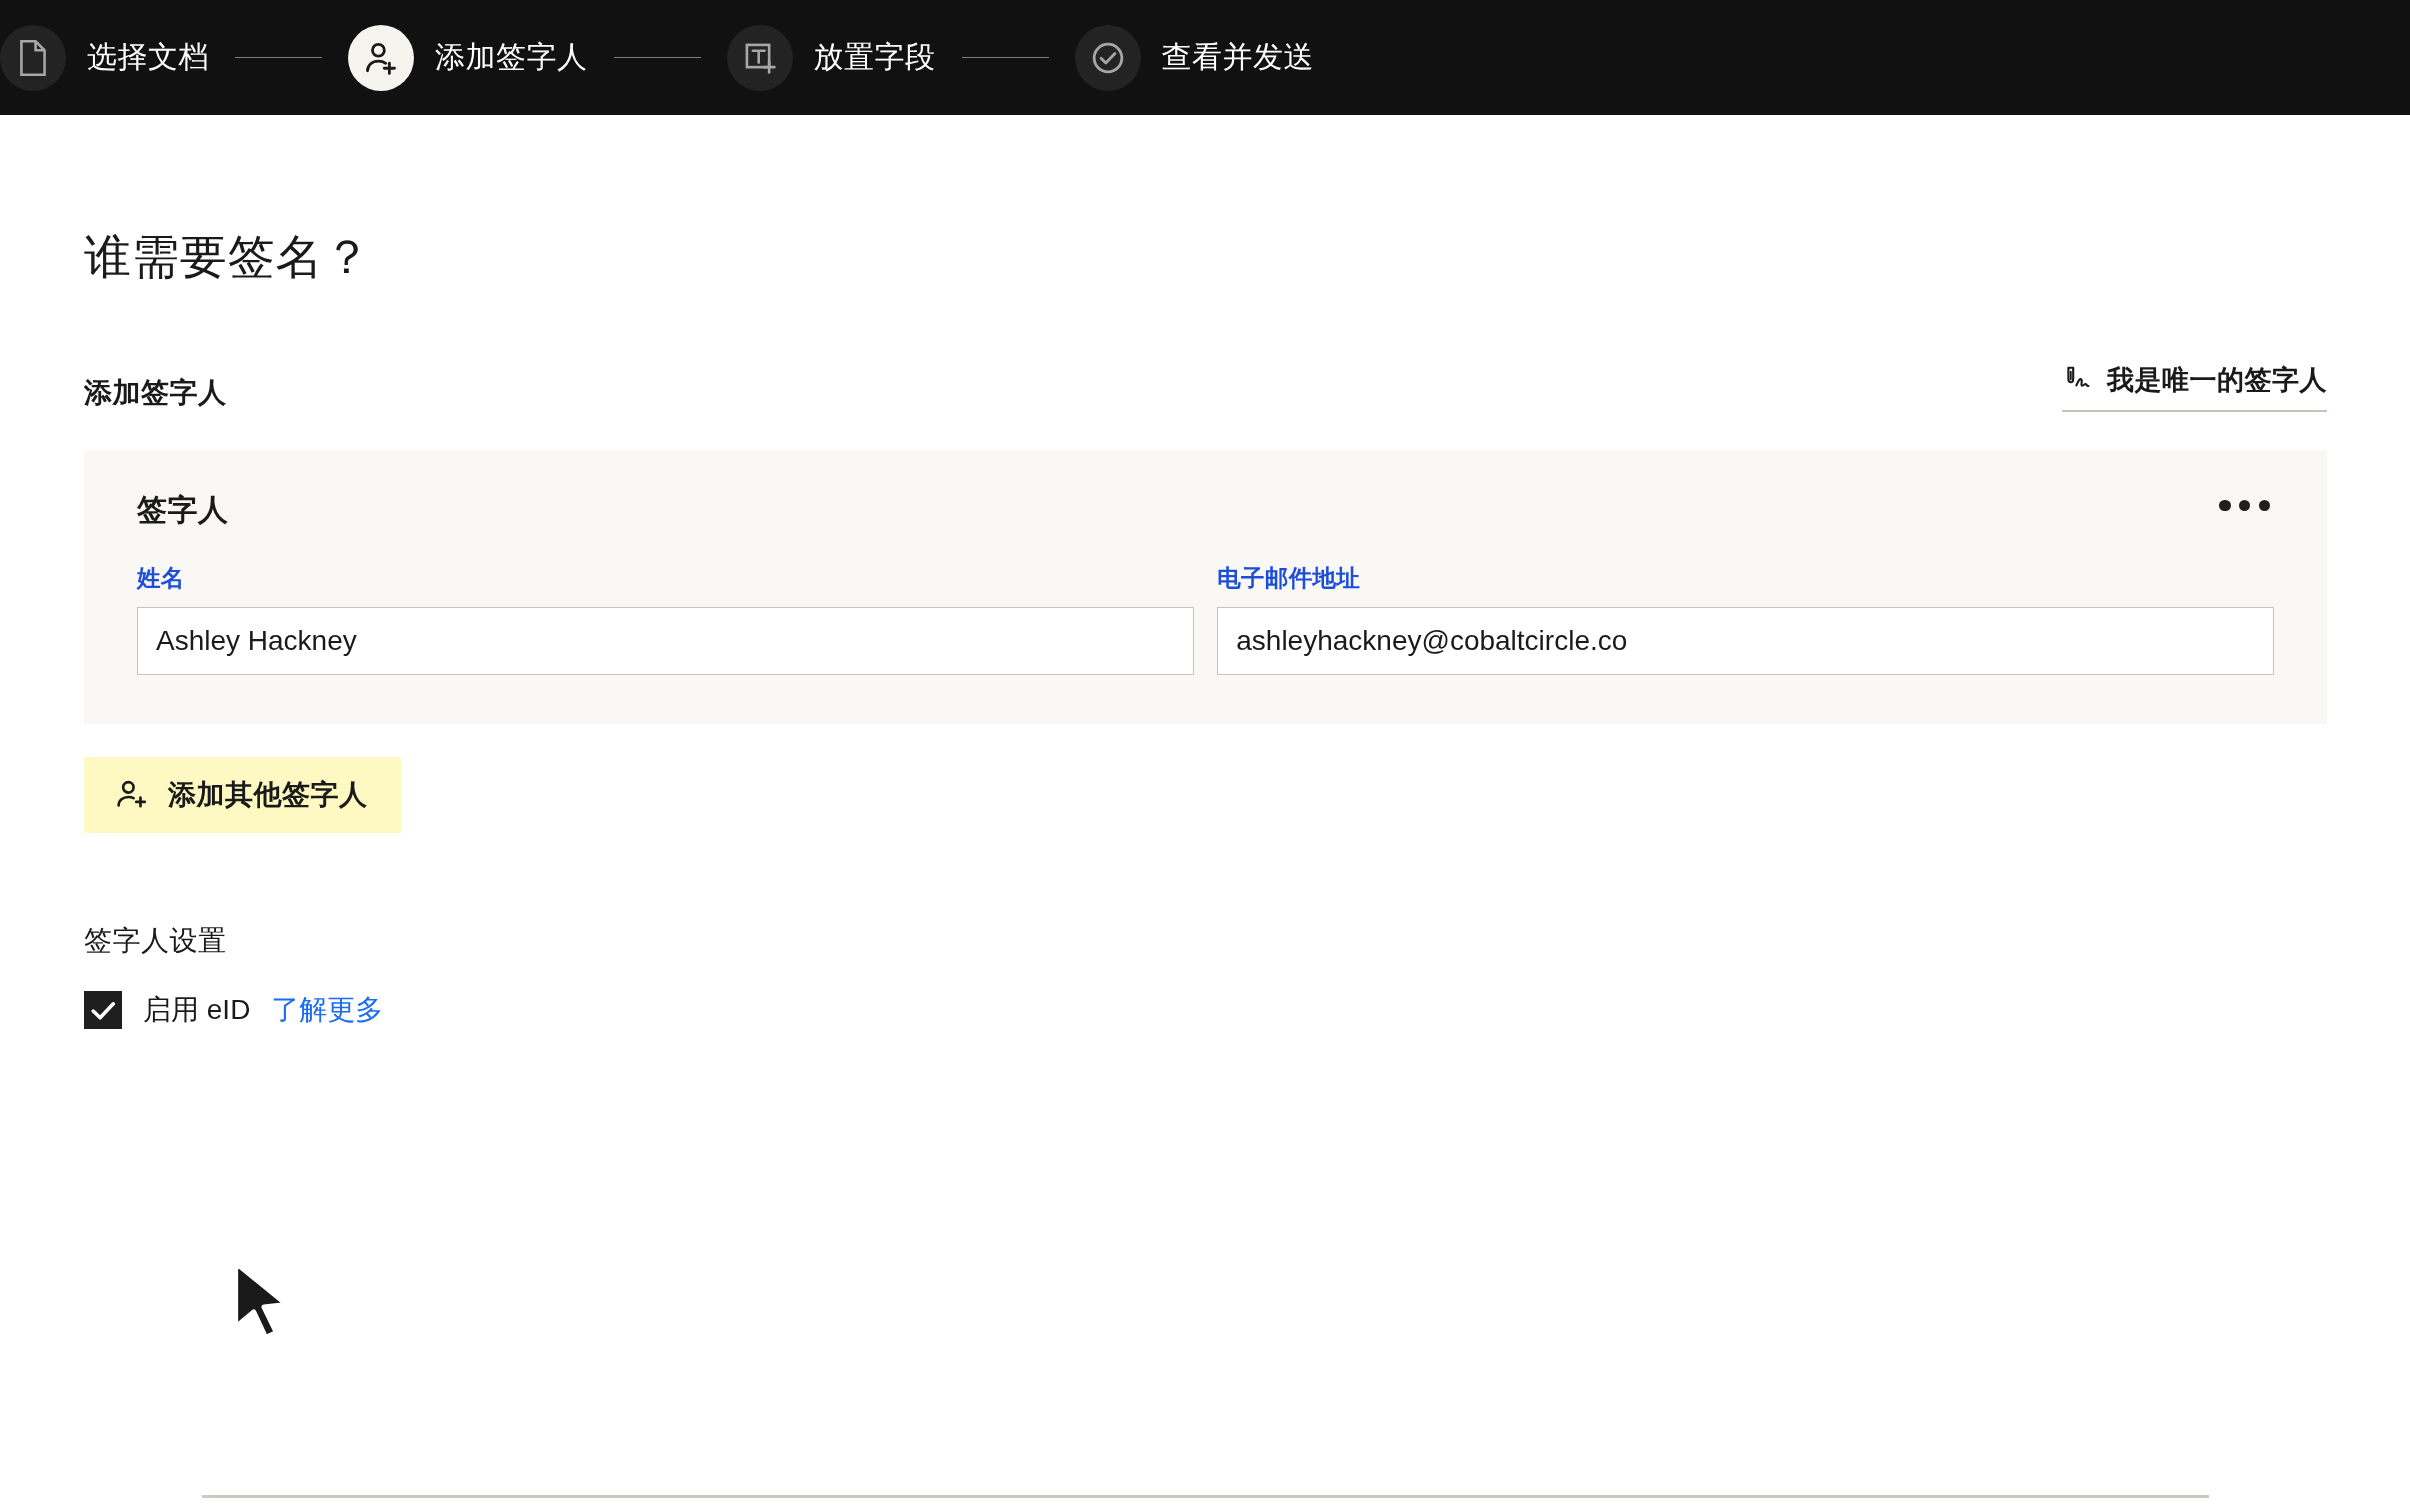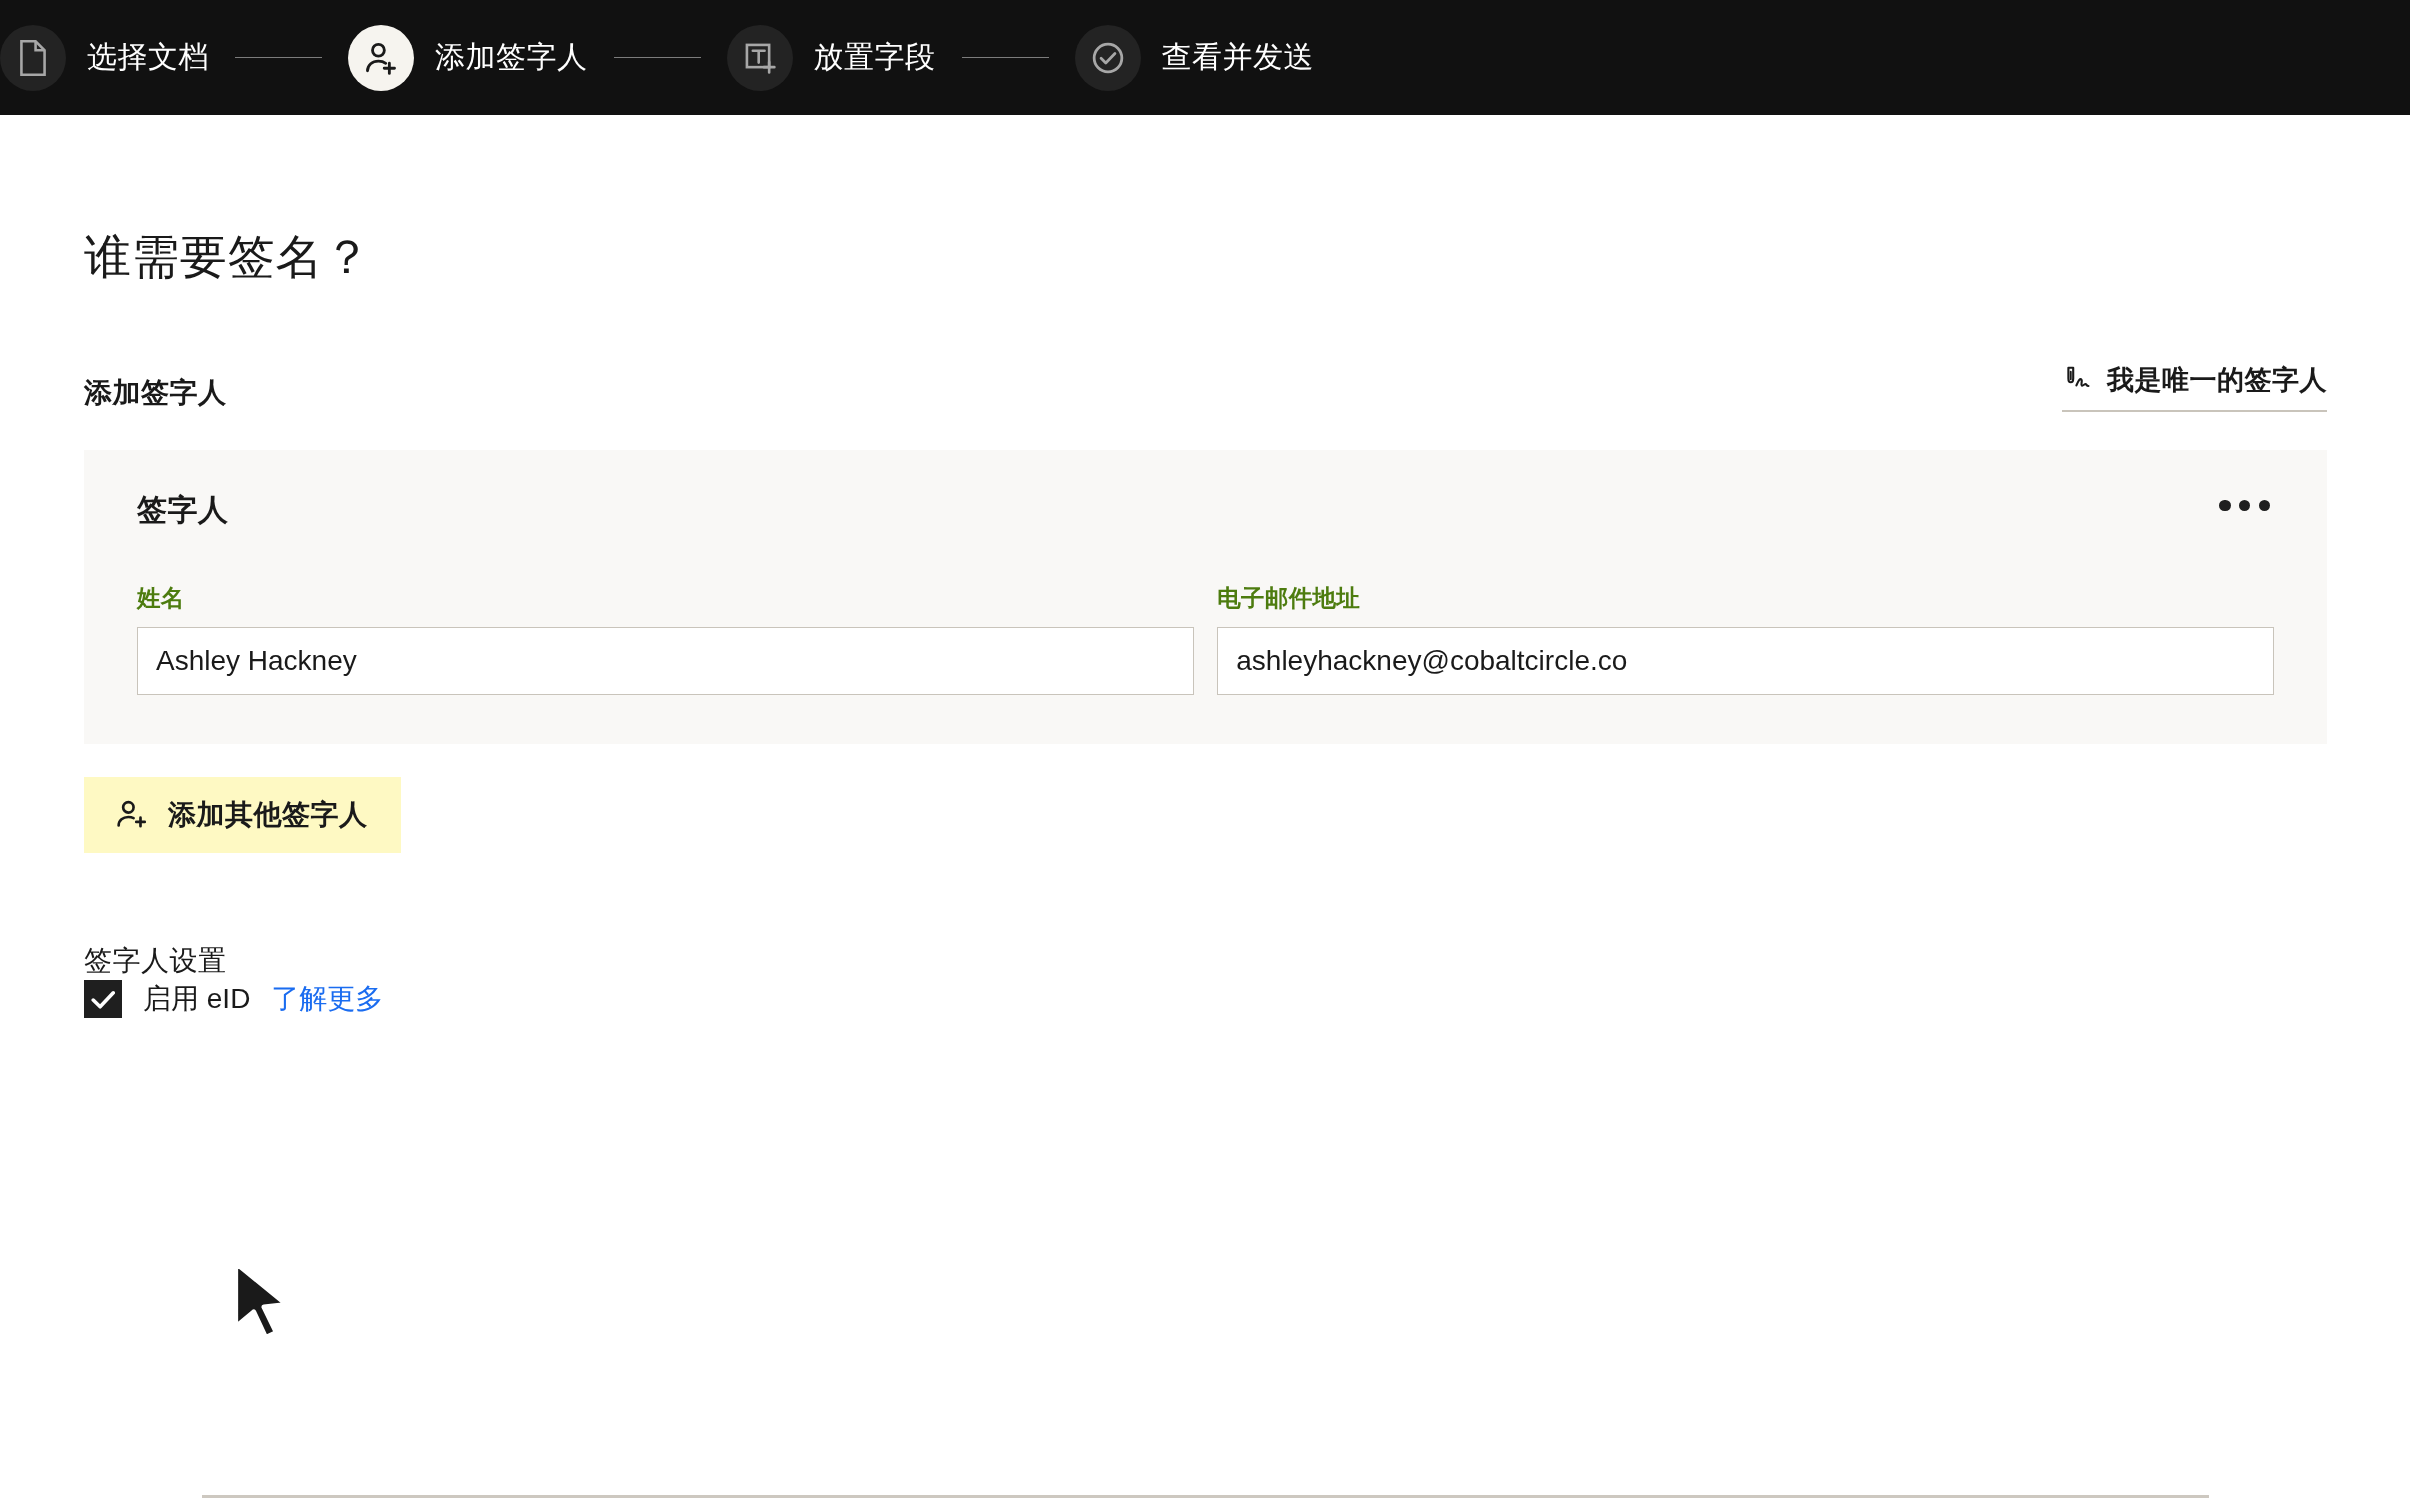--- a/index.html
+++ b/index.html
@@ -127,25 +127,24 @@
 
   .field-row {
     display: flex;
     gap: 23.5px;
     margin-top: 31px;
   }
   .field { flex: 1 1 0; min-width: 0; }
   .field-label {
     font-size: 23.5px;
     font-weight: 700;
-    color: #4d7c0f;
+    color: #1d4ed8;
     display: block;
     margin-bottom: 13px;
     letter-spacing: 0.3px;
-    margin-top: 20px;
   }
   .field-input {
     width: 100%;
     height: 68px;
     background: #ffffff;
     border: 1.9px solid #c9c4bb;
     border-radius: 0;
     font-size: 28px;
     font-family: "Liberation Sans", "DejaVu Sans", sans-serif;
     color: #1a1a1a;
@@ -174,20 +173,21 @@
 
   
   .settings-title {
     margin-top: 89px;
     font-size: 28px;
     font-weight: 400;
     color: #1a1a1a;
     letter-spacing: 0.5px;
   }
   .checkbox-row {
+    margin-top: 31px;
     display: flex;
     align-items: center;
     gap: 21px;
   }
   .checkbox {
     width: 38px;
     height: 38px;
     background: #1f1f1f;
     display: flex;
     align-items: center;

